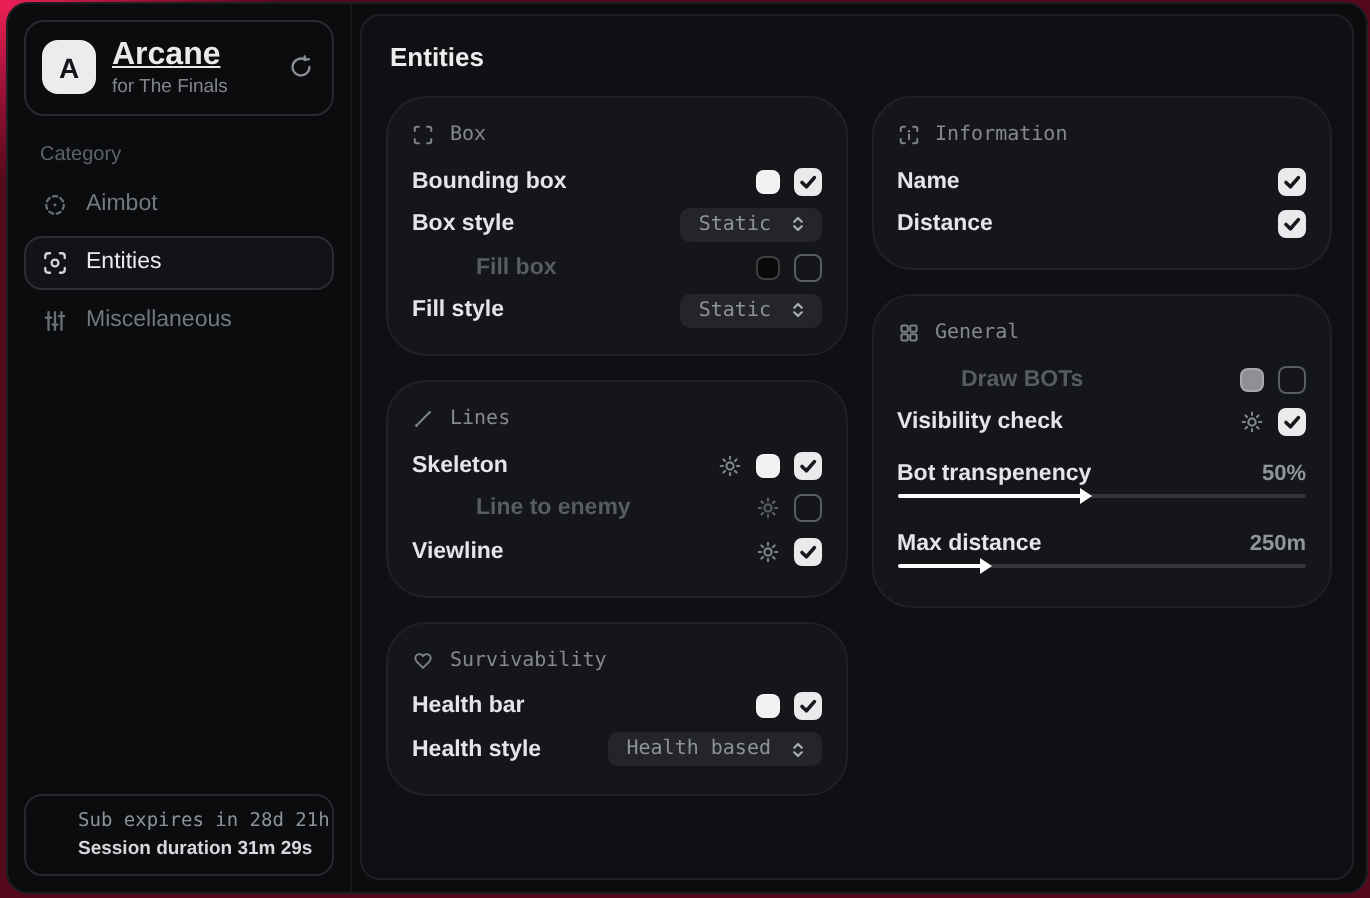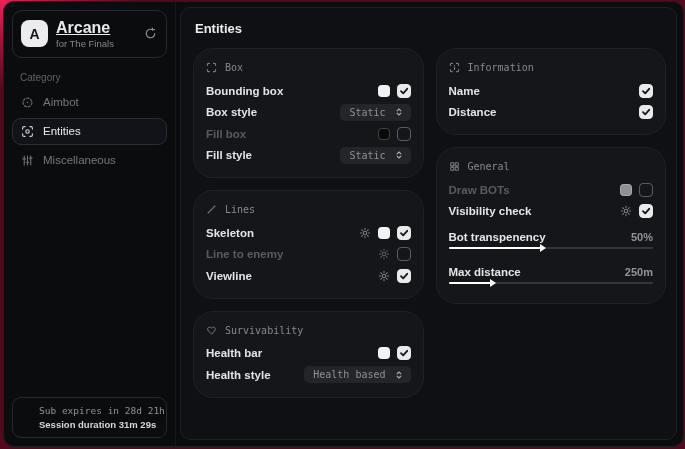--- a/index.html
+++ b/index.html
@@ -40,21 +40,21 @@
   .panel { height:100%; background:#0f1013; border:1px solid #1e2025; border-radius:10px; padding:13px 10px 10px 12px; }
   .panel-title { font-size:13px; font-weight:700; color:#ededee; margin:0 0 12px 2px; }
   .columns { display:flex; gap:12px; }
   .col { flex:1; display:flex; flex-direction:column; gap:12px; }
   .card { background:#15161a; border:1px solid #1f2127; border-radius:20px; padding:9px 12px 11px; }
   .sec-head { display:flex; align-items:center; gap:8px; padding:4px 0 7px; color:#85898f;
               font-family:"DejaVu Sans Mono", monospace; font-size:10px; }
   .sec-head .sec-icon { display:flex; color:#7c8087; }
   .row { display:flex; align-items:center; height:21.5px; }
   .row-label { font-size:11.5px; font-weight:600; color:#e4e5e7; }
-  .row.disabled .row-label { color:#575c63; }
+  .row.disabled .row-label { color:#575c63;margin-left:32px; }
   .controls { margin-left:auto; display:flex; align-items:center; gap:7px; }
   .swatch { width:12px; height:12px; border-radius:4px; box-shadow: inset 0 0 0 1px rgba(255,255,255,0.22); cursor:pointer; }
   .checkbox { width:14px; height:14px; border-radius:4px; border:1.5px solid #585d64; display:flex; align-items:center; justify-content:center; cursor:pointer; }
   .checkbox svg { display:none; }
   .checkbox.on { background:#e9eaec; border-color:#e9eaec; }
   .checkbox.on svg { display:block; }
   .mini-gear { display:flex; color:#82868d; cursor:pointer; }
   .row.disabled .mini-gear { color:#5a5e65; }
   .dropdown { display:flex; align-items:center; gap:8px; background:#232529; border-radius:5px;
               padding:3px 7px 3px 9px; color:#8e9298; font-size:10px; font-family:"DejaVu Sans Mono", monospace; cursor:pointer; }

